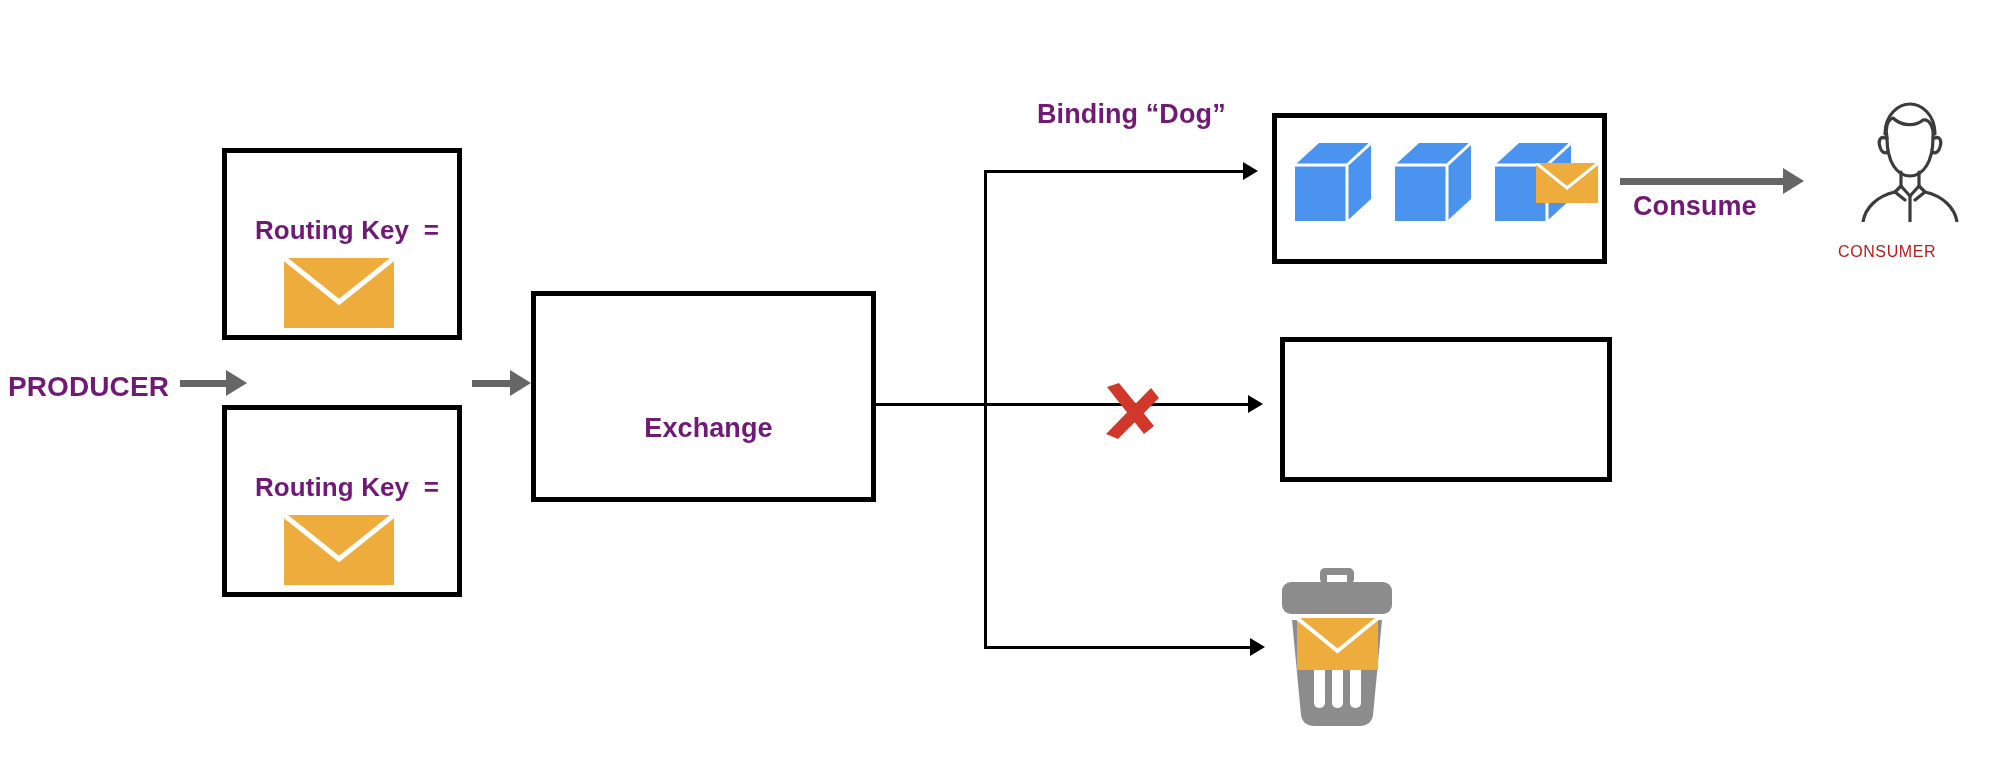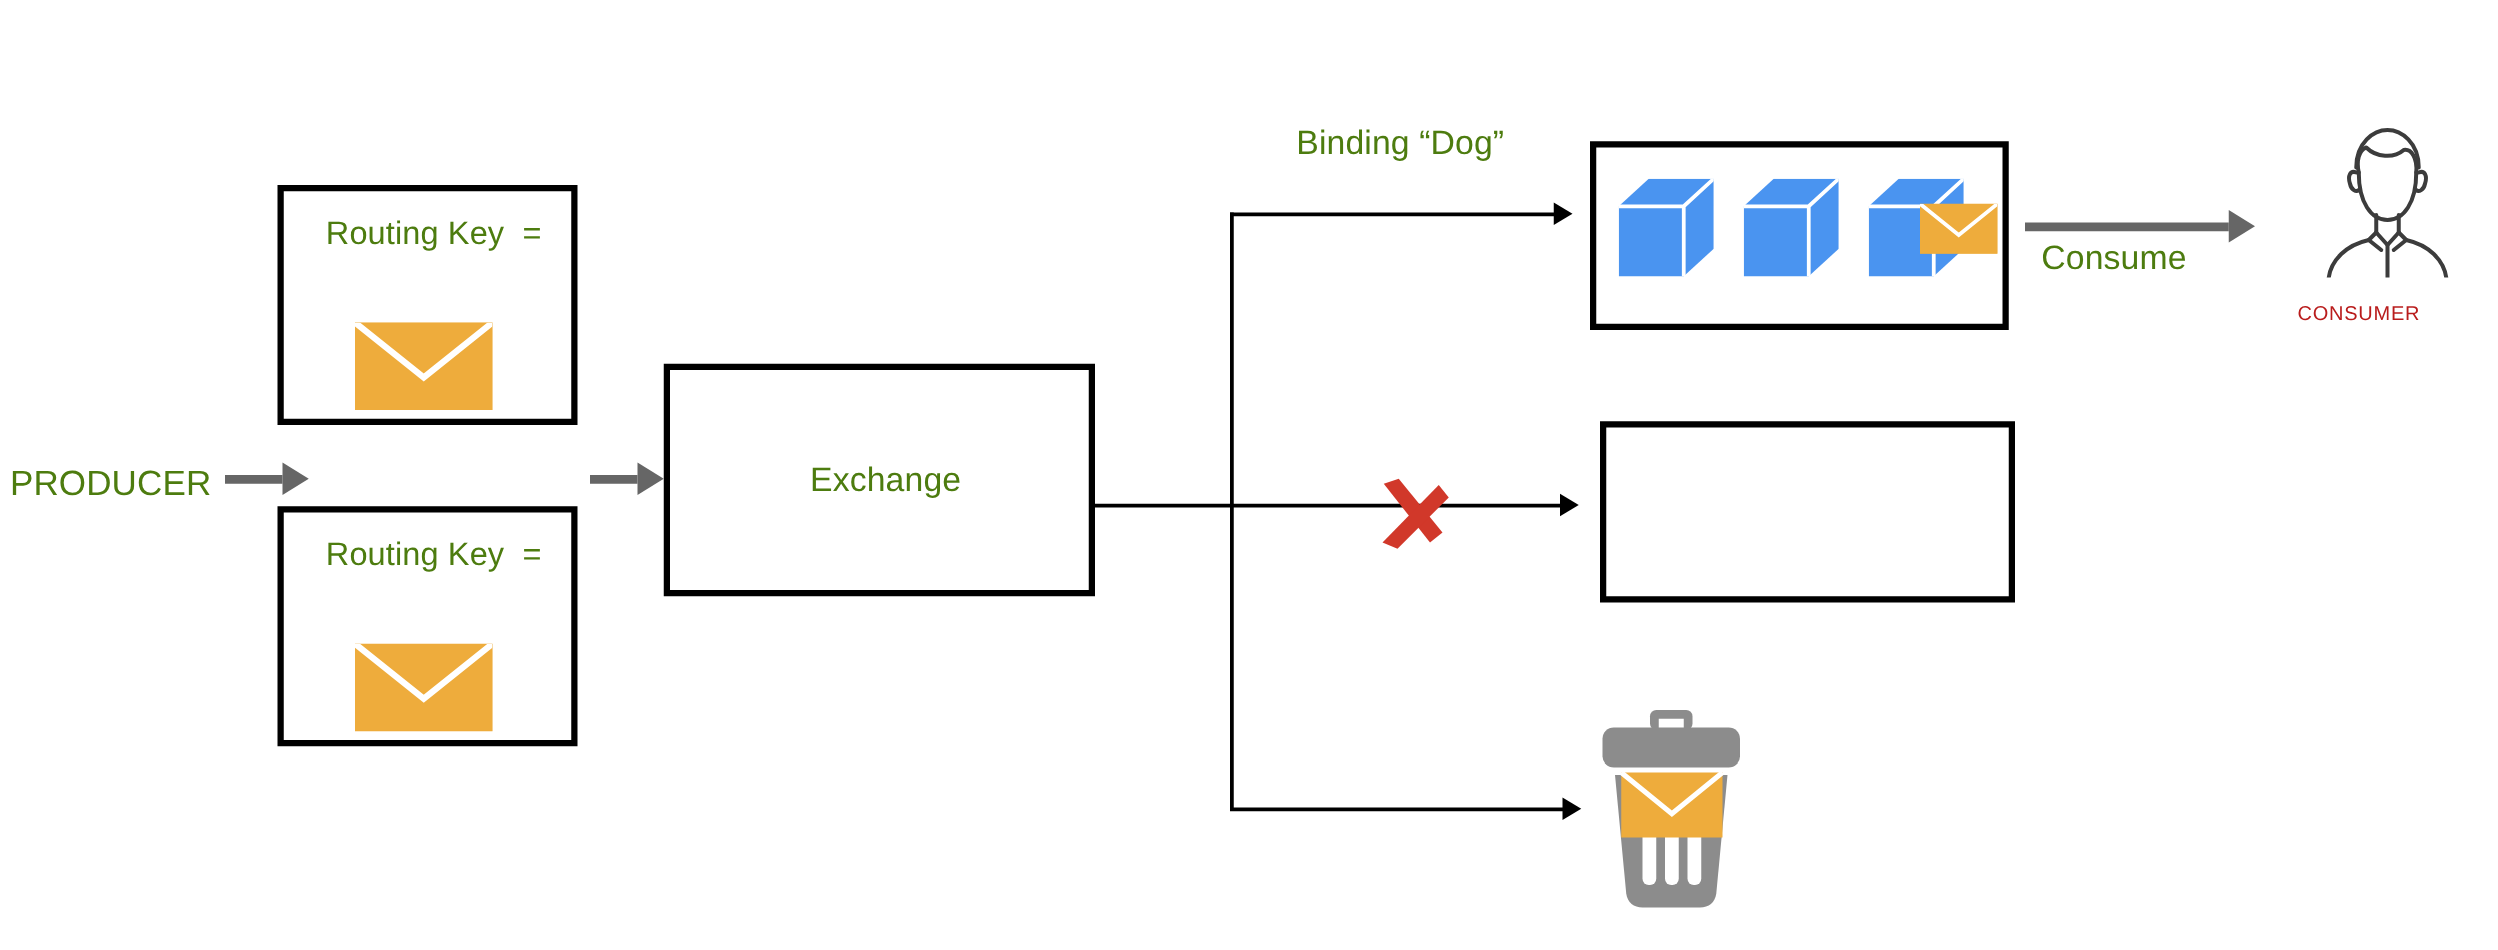--- a/index.html
+++ b/index.html
@@ -14,27 +14,28 @@
     position: relative;
     width: 1998px;
     height: 760px;
     background: #ffffff;
     overflow: hidden;
   }
 
   
   .lbl {
     position: absolute;
-    color: #4d7c0f;
+    color: #701a75;
     font-size: 27px;
     line-height: 1.22;
     white-space: pre;
     letter-spacing: 0.1px;
-  }
-  .lbl.center { text-align: center; }
+    font-weight: bold;
+  }
+  .lbl.center { text-align: center; margin-top: 44px; }
 
   
   .box {
     position: absolute;
     background: #ffffff;
     border: 5px solid #000000;
     box-sizing: border-box;
   }
 
   
@@ -127,21 +128,21 @@
         <svg width="110" height="70" viewBox="0 0 110 70" style="position:absolute;left:0;top:0;">
         <rect x="0" y="0" width="110" height="70" fill="#eeac3c"></rect>
         <path d="M0 0 L55 44 L110 0" fill="none" stroke="#ffffff" stroke-width="5"></path>
       </svg>
     </div>
   </div>
 
   <div class="gline" style="left:472px; top:380px; width:38px;"></div>
   <div class="garrowhead" style="left:510px; top:370px;"></div>
 
-  <div class="box" style="left:531px; top:291px; width:345px; height:186px;">
+  <div class="box" style="left:531px; top:291px; width:345px; height:211px;">
     <div class="lbl center" style="left:0; top:72px; width:345px; font-size:27px;">Exchange</div>
   </div>
 
   <div class="hline" style="left:876px; top:403px; width:110px;"></div>
   <div class="vline" style="left:984px; top:170px; height:478px;"></div>
 
   <div class="hline" style="left:984px; top:170px; width:265px;"></div>
   <div class="arrowhead-r" style="left:1243px; top:162px;"></div>
   <div class="lbl" style="left:1037px; top:98px; font-size:27px;">Binding “Dog”</div>
 

